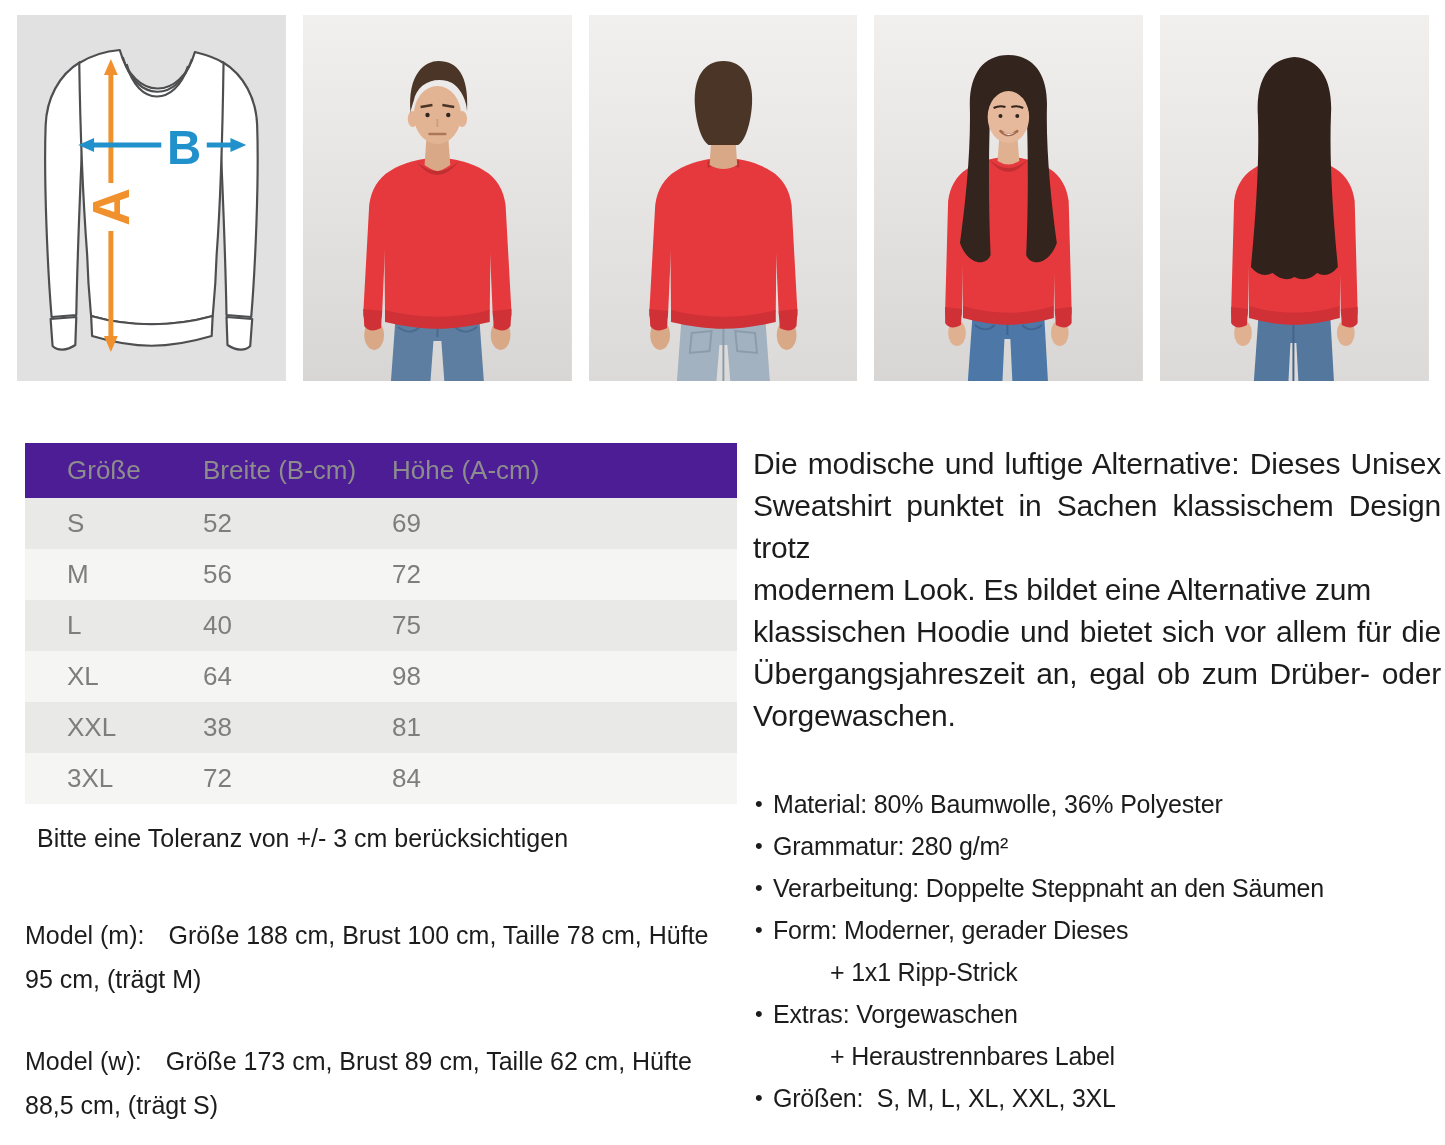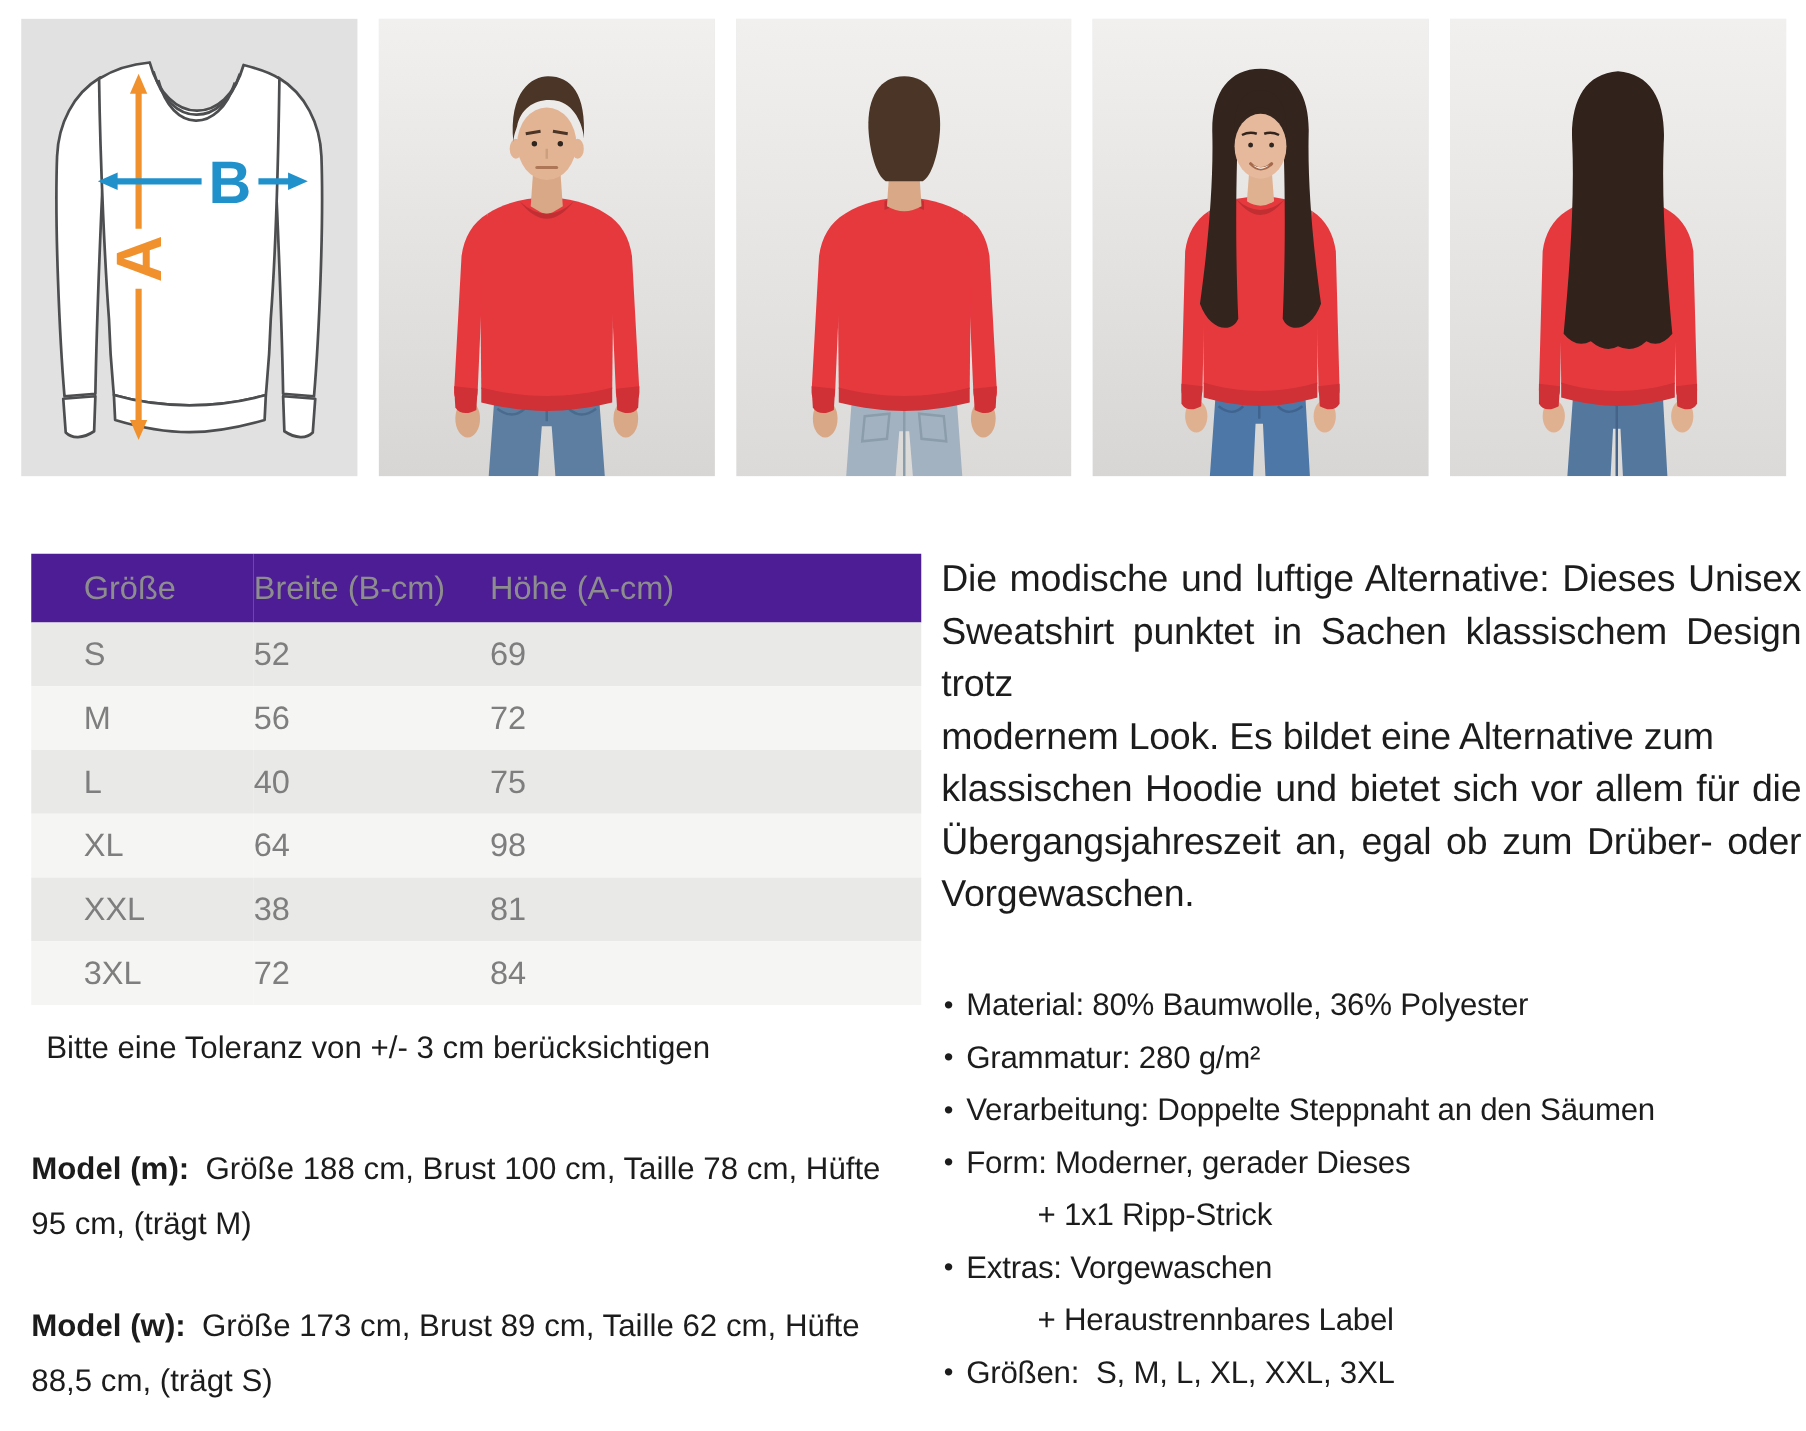--- a/index.html
+++ b/index.html
@@ -23,21 +23,21 @@
   }
   .size-table td{height:51px;color:#7e7e7e;font-size:26px;padding:0}
   .size-table th:first-child,.size-table td:first-child{padding-left:42px}
   .size-table tr.odd td{background:#e9e9e8}
   .size-table tr.even td{background:#f5f5f4}
   
   .tolerance{font-size:25px;line-height:42px;margin:13px 0 0 12px}
   .model{font-size:25px;line-height:44px;margin:0;width:705px}
   .model-m{margin-top:54px}
   .model-w{margin-top:38px}
-  .mlabel{font-weight:700;margin-right:13px}
+  .mlabel{font-weight:400;margin-right:24px}
   
   .desc{font-size:30px;line-height:42px;letter-spacing:-0.2px}
   .desc .jline{text-align:justify;text-align-last:justify}
   .features{list-style:none;margin:46px 0 0 0;padding:0;
     font-size:25px;line-height:42px;letter-spacing:-0.2px}
   .feature{display:grid;grid-template-columns:20px 1fr}
   .dot{font-size:22px;line-height:42px;padding-left:2px}
   .ftext,.fsub{white-space:pre-wrap}
   .fsub{padding-left:57px}
 </style>

